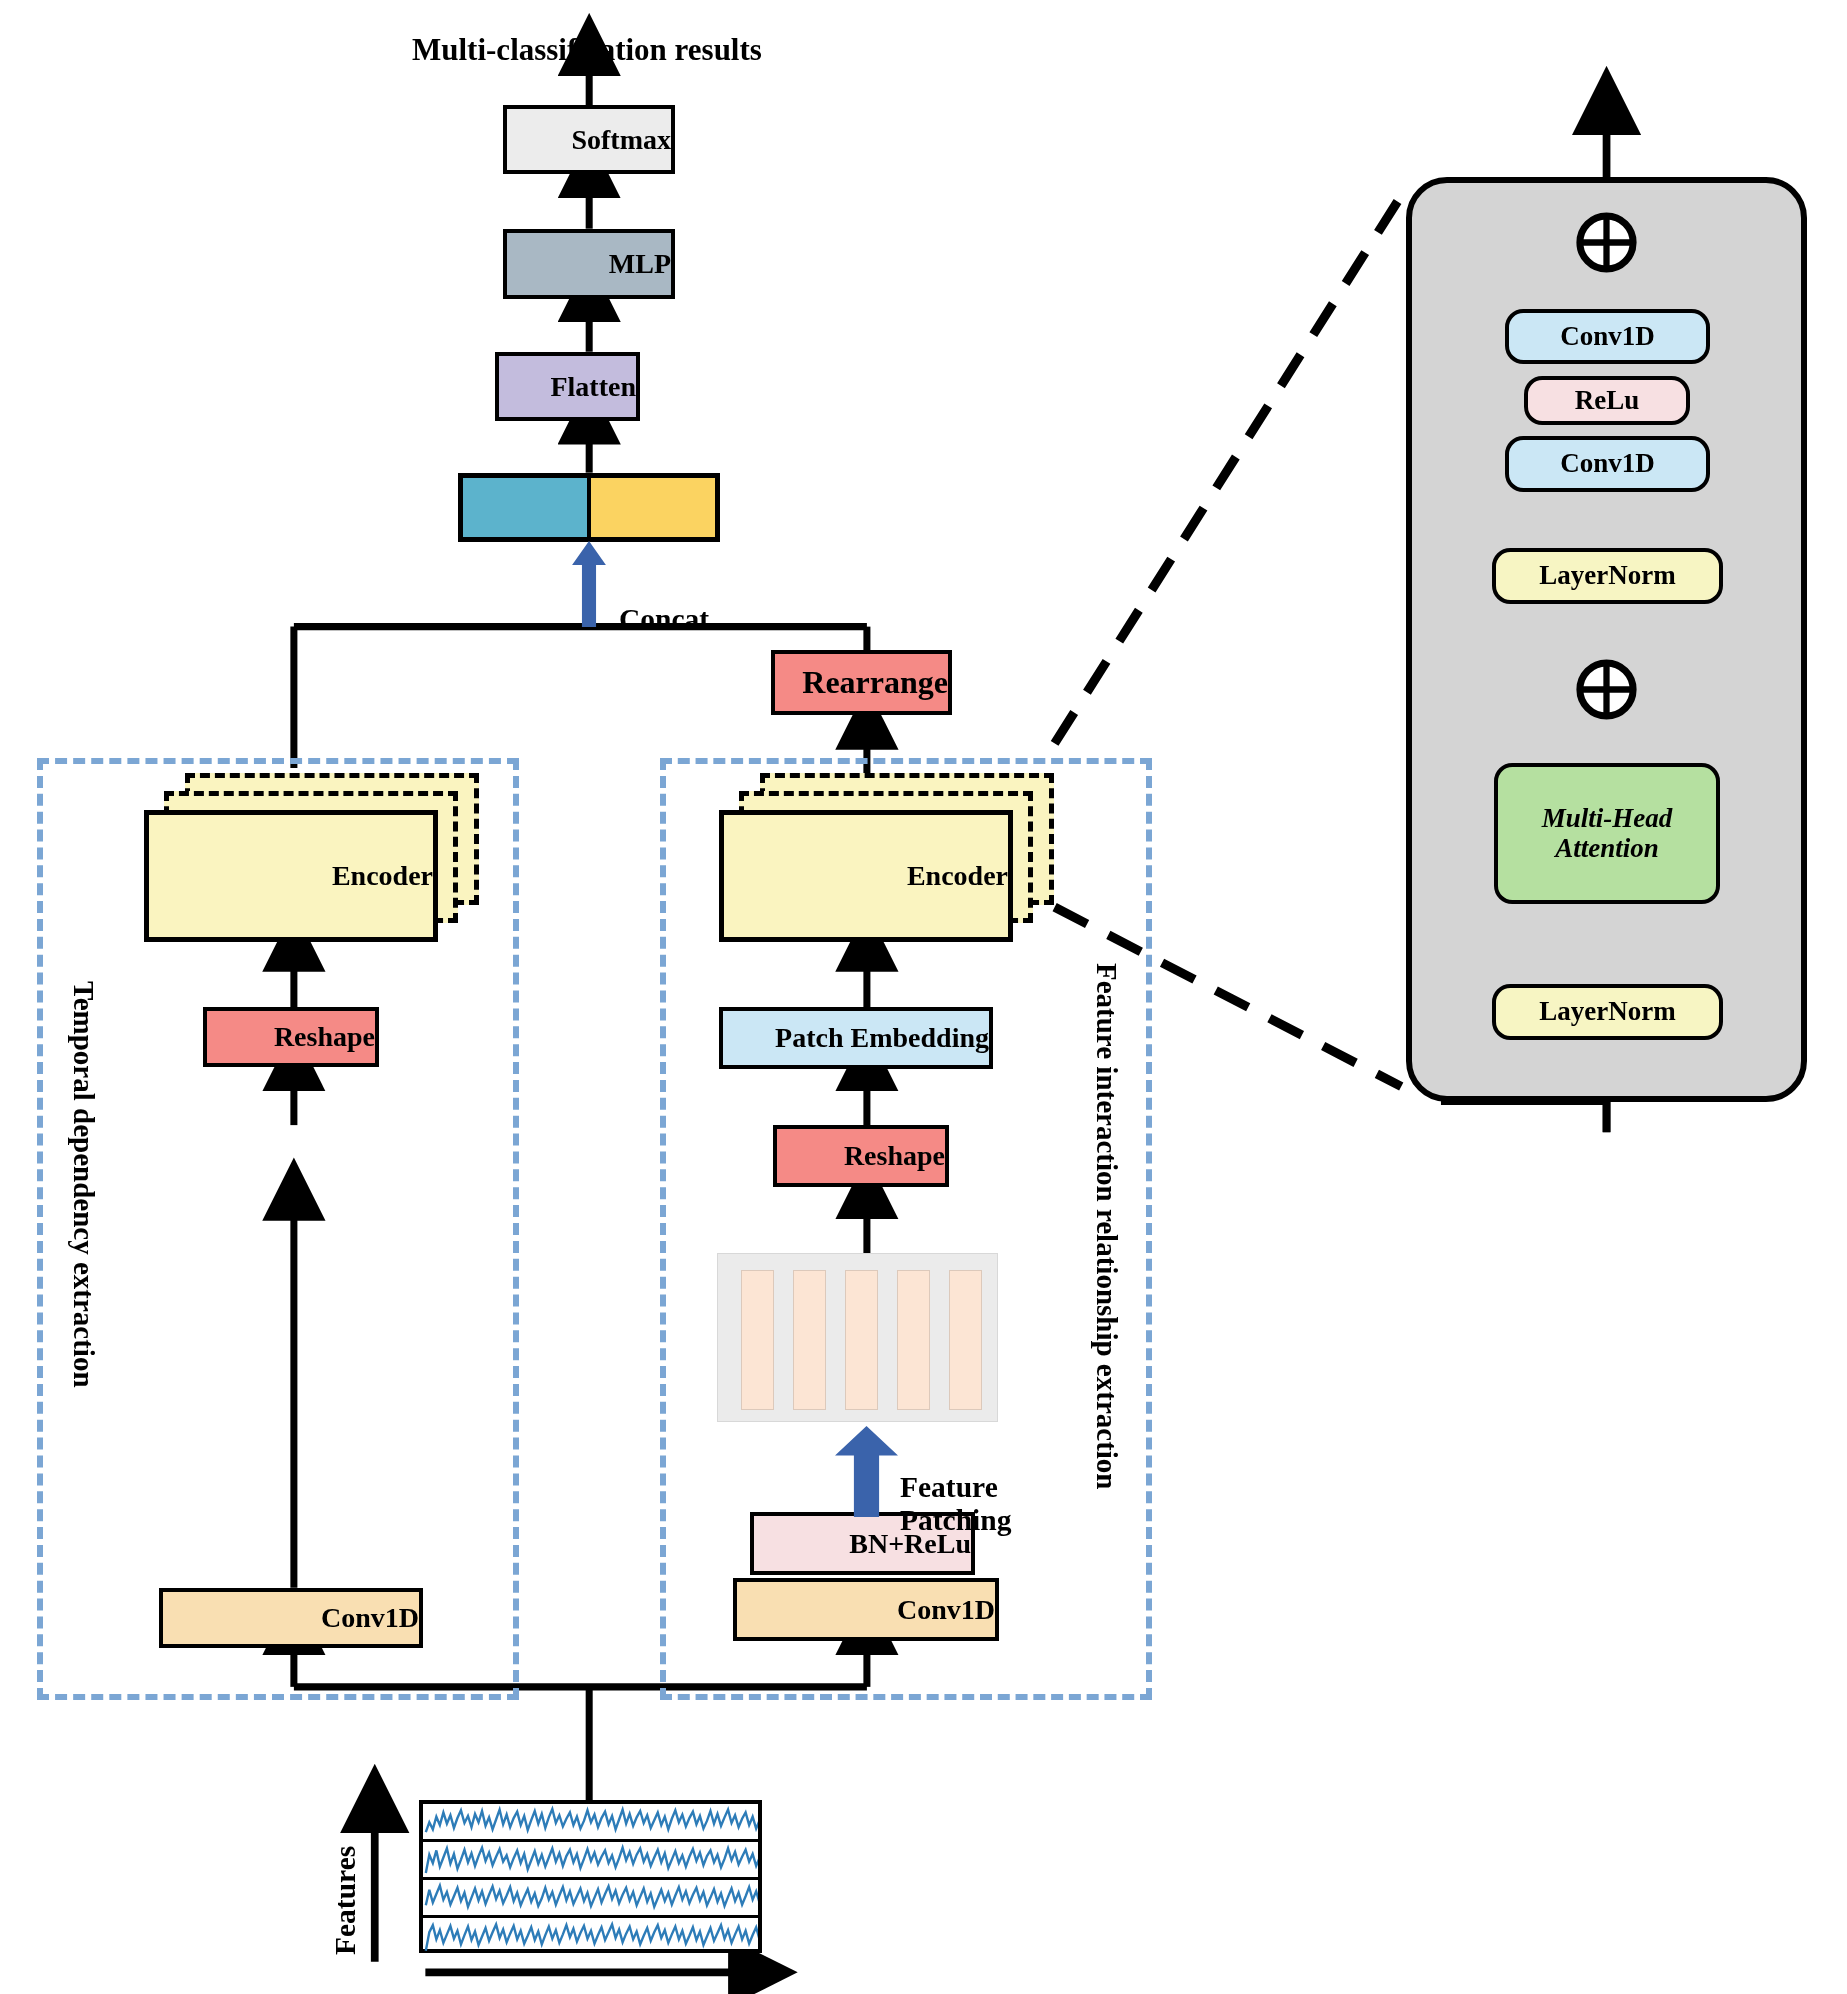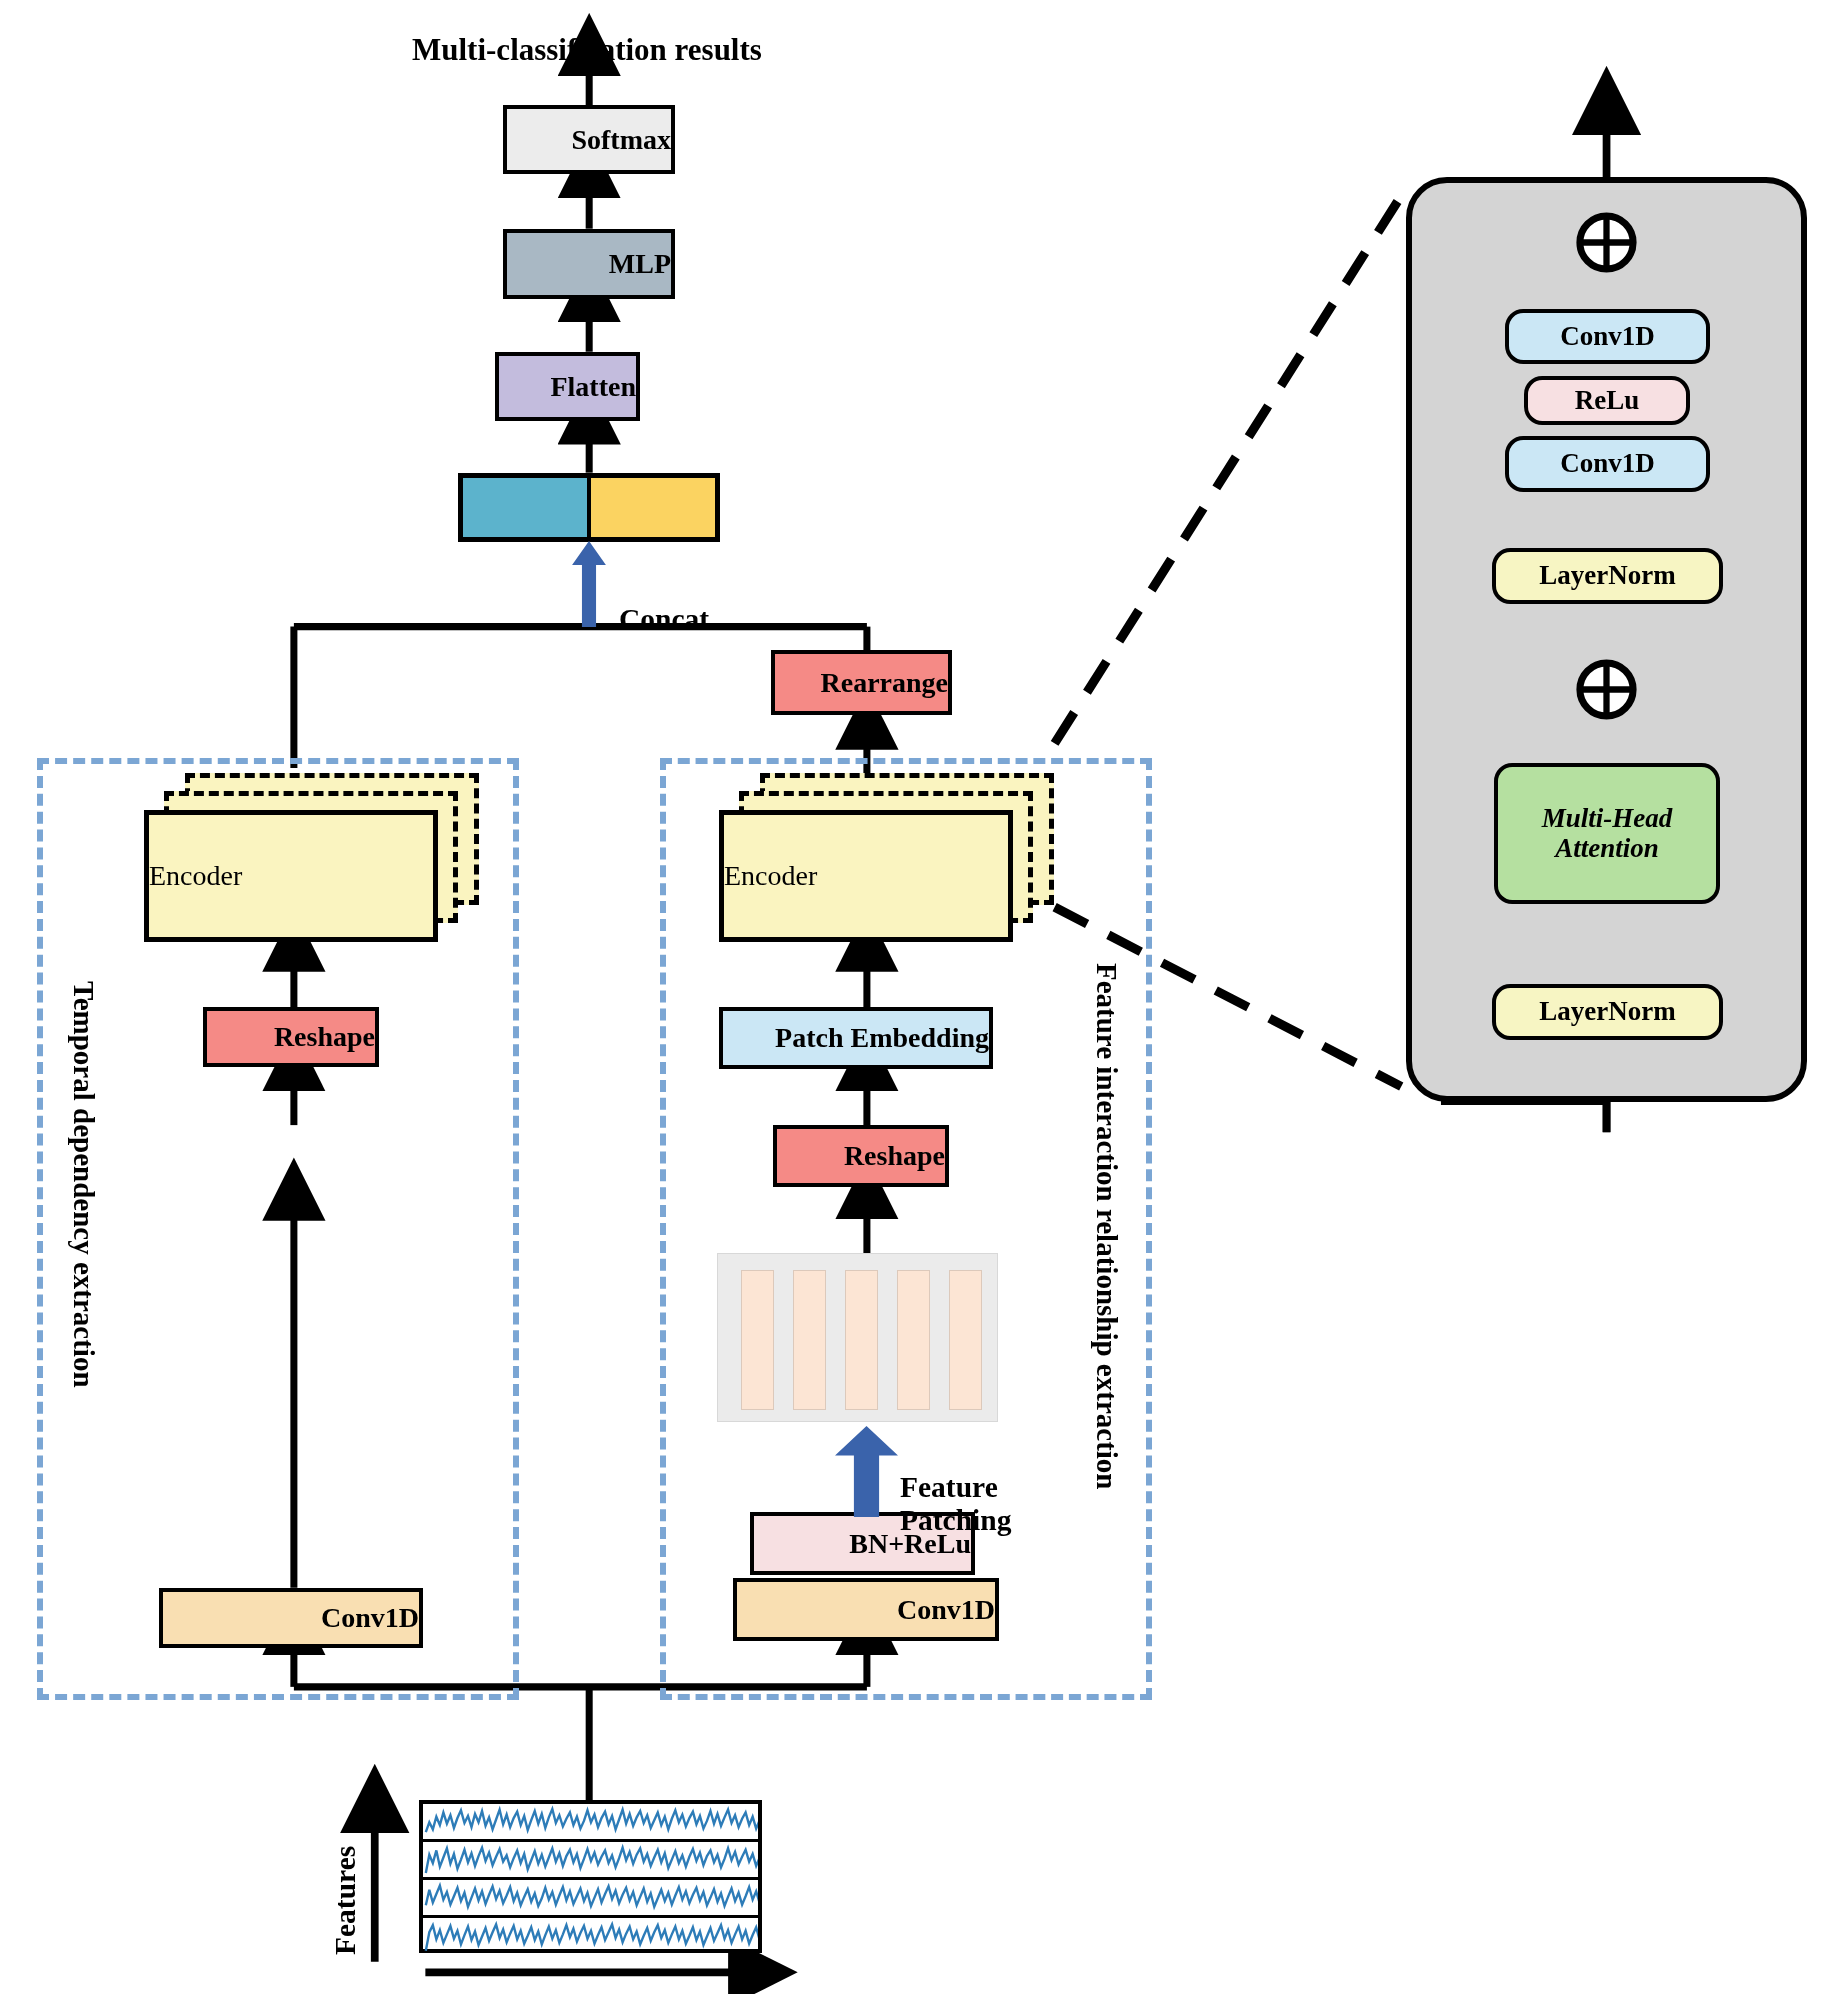--- a/index.html
+++ b/index.html
@@ -14,22 +14,22 @@
   .pill{position:absolute;box-sizing:border-box;border:4.9px solid #000;border-radius:18.3px;
         display:flex;align-items:center;justify-content:center;
         font-weight:bold;color:#000;text-align:center;line-height:1.1;z-index:6;}
   .lbl{position:absolute;font-weight:bold;color:#000;z-index:8;white-space:pre;margin-top:28px;}
   .vlbl{position:absolute;font-weight:bold;color:#000;z-index:8;white-space:nowrap;
         transform-origin:0 0;transform:rotate(90deg);}
   .region{position:absolute;box-sizing:border-box;border:6.3px dashed #7ba6d4;z-index:1;}
   .encstack{position:absolute;z-index:4;}
   .encstack .card{position:absolute;box-sizing:border-box;background:#faf4c0;}
   .encstack .back{border:5.6px dashed #000;}
-  .encstack .front{border:5.6px solid #000;display:flex;align-items:center;justify-content:flex-start;
-        font-weight:normal;}
+  .encstack .front{border:5.6px solid #000;display:flex;align-items:center;justify-content:flex-end;
+        font-weight:bold;}
   .panel{position:absolute;box-sizing:border-box;background:#d4d4d4;border:6.3px solid #000;
          border-radius:41px;z-index:2;}
   .patchbox{position:absolute;box-sizing:border-box;background:#ebebeb;border:1.4px solid #d8d8d8;z-index:3;}
   .strip{position:absolute;background:#fce5d4;border:1.4px solid #dcc9bb;}
   .tsbox{position:absolute;box-sizing:border-box;border:4.9px solid #000;background:#fff;z-index:5;}
   .tsrow{position:absolute;left:0;right:0;box-sizing:border-box;border-bottom:3.5px solid #000;overflow:hidden;}
   .tsrow:last-child{border-bottom:none;}
 </style>
 </head>
 <body>
@@ -145,21 +145,21 @@
 
   <div class="blk" style="left:203px;top:1007px;width:176px;height:60px;background:#f58a86;font-size:28px;">
     <span>Reshape</span>
   </div>
 
 
   <div class="blk" style="left:159px;top:1588px;width:264px;height:60px;background:#f9dfb2;font-size:28px;">
     <span>Conv1D</span>
   </div>
 
-  <div class="blk" style="left:771px;top:650px;width:181px;height:65px;background:#f58a86;font-size:28px;">
+  <div class="blk" style="left:771px;top:650px;width:181px;height:65px;background:#f58a86;font-size:32px;">
     <span>Rearrange</span>
   </div>
 
   <div class="encstack" style="left:719px;top:773px;width:338px;height:176px;">
     <div class="card back" style="left:41px;top:0px;width:294px;height:132px;"></div>
     <div class="card back" style="left:20.4px;top:18.3px;width:294px;height:132px;"></div>
     <div class="card front" style="left:0px;top:37px;width:294px;height:132px;font-size:28px;">
       <span>Encoder</span>
     </div>
   </div>

